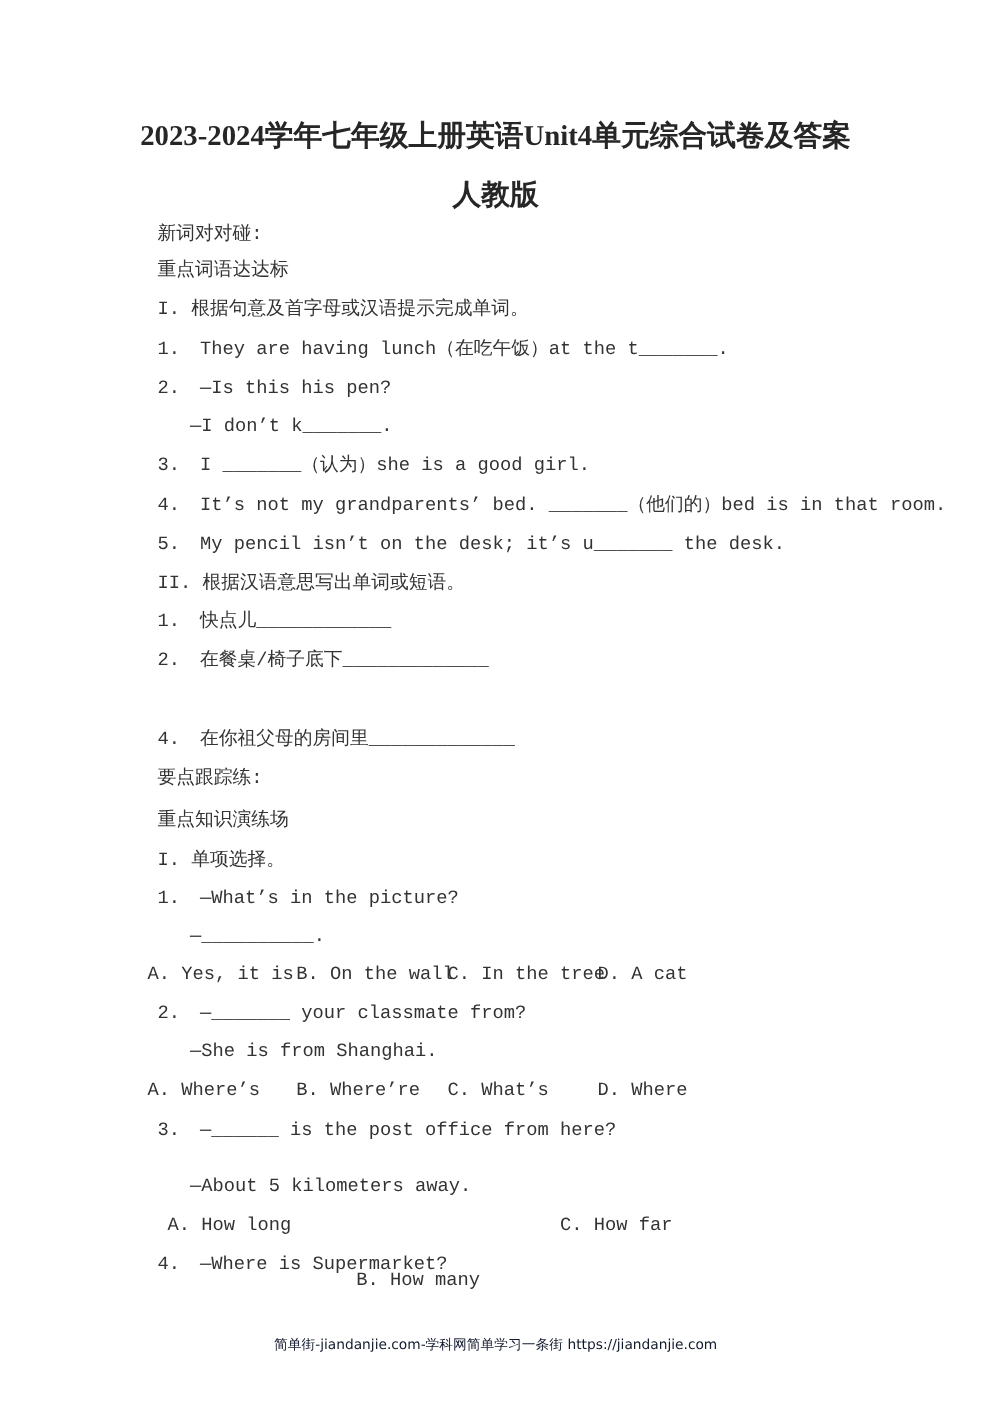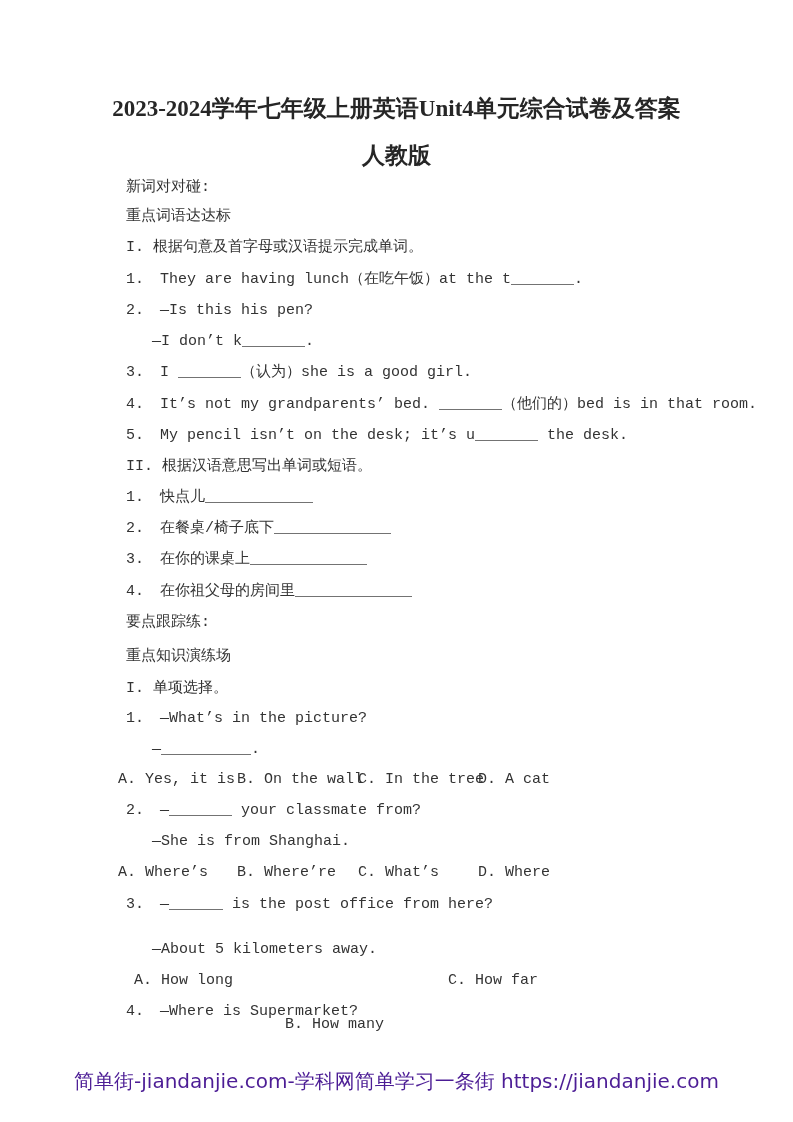--- a/index.html
+++ b/index.html
@@ -10,21 +10,21 @@
          font-size:23px;font-weight:600;color:#262626;line-height:30px;white-space:pre;}
   .line{position:absolute;left:126px;font-size:15px;line-height:20px;white-space:pre;}
   .cont{left:152px;}
   .num{display:inline-block;width:34px;}
   .row{position:absolute;left:0;width:100%;height:20px;}
   .row span{position:absolute;font-size:15px;line-height:20px;white-space:pre;}
   .c1{left:118px;} .c2{left:237px;} .c3{left:358px;} .c4{left:478px;}
   .o31{left:134px;} .o32{left:285px;margin-top:44px;} .o33{left:448px;}
   .footer{position:absolute;top:1068px;left:0;width:100%;text-align:center;
           font-family:"DejaVu Sans","Liberation Sans",sans-serif;
-          font-size:20px;color:#4c1d95;}
+          font-size:11px;color:#0f172a;}
 </style>
 </head>
 <body>
 
 <div class="page">
 
   <div class="title" style="top:94px">2023-2024学年七年级上册英语Unit4单元综合试卷及答案</div>
   <div class="title" style="top:141px">人教版</div>
 
   <div class="line" style="top:178px">新词对对碰:</div>
@@ -36,21 +36,20 @@
   <div class="line" style="top:301px"><span class="num">2.</span><span>—Is this his pen?</span></div>
   <div class="line cont" style="top:332px">—I don’t k_______.</div>
   <div class="line" style="top:363px"><span class="num">3.</span><span>I _______（认为）she is a good girl.</span></div>
   <div class="line" style="top:395px"><span class="num">4.</span><span>It’s not my grandparents’ bed. _______（他们的）bed is in that room.</span></div>
   <div class="line" style="top:426px"><span class="num">5.</span><span>My pencil isn’t on the desk; it’s u_______ the desk.</span></div>
 
   <div class="line" style="top:457px">II. 根据汉语意思写出单词或短语。</div>
 
   <div class="line" style="top:488px"><span class="num">1.</span><span>快点儿____________</span></div>
   <div class="line" style="top:519px"><span class="num">2.</span><span>在餐桌/椅子底下_____________</span></div>
-  <div class="line" style="top:550px"><span class="num">3.</span><span>在你的课桌上_____________</span></div>
   <div class="line" style="top:582px"><span class="num">4.</span><span>在你祖父母的房间里_____________</span></div>
 
   <div class="line" style="top:613px">要点跟踪练:</div>
   <div class="line" style="top:647px">重点知识演练场</div>
 
   <div class="line" style="top:679px">I. 单项选择。</div>
 
   <div class="line" style="top:709px"><span class="num">1.</span><span>—What’s in the picture?</span></div>
   <div class="line cont" style="top:740px">—__________.</div>
   <div class="row" style="top:770px">

